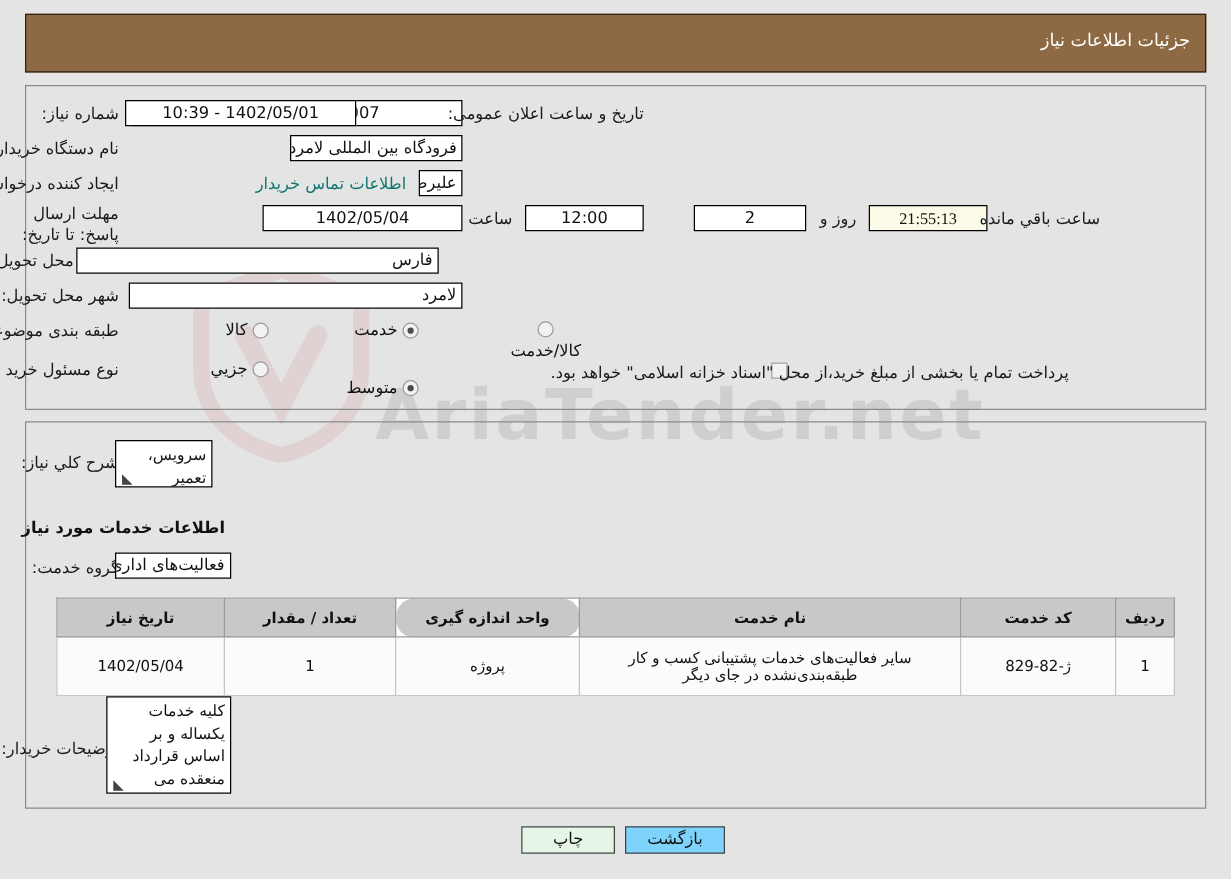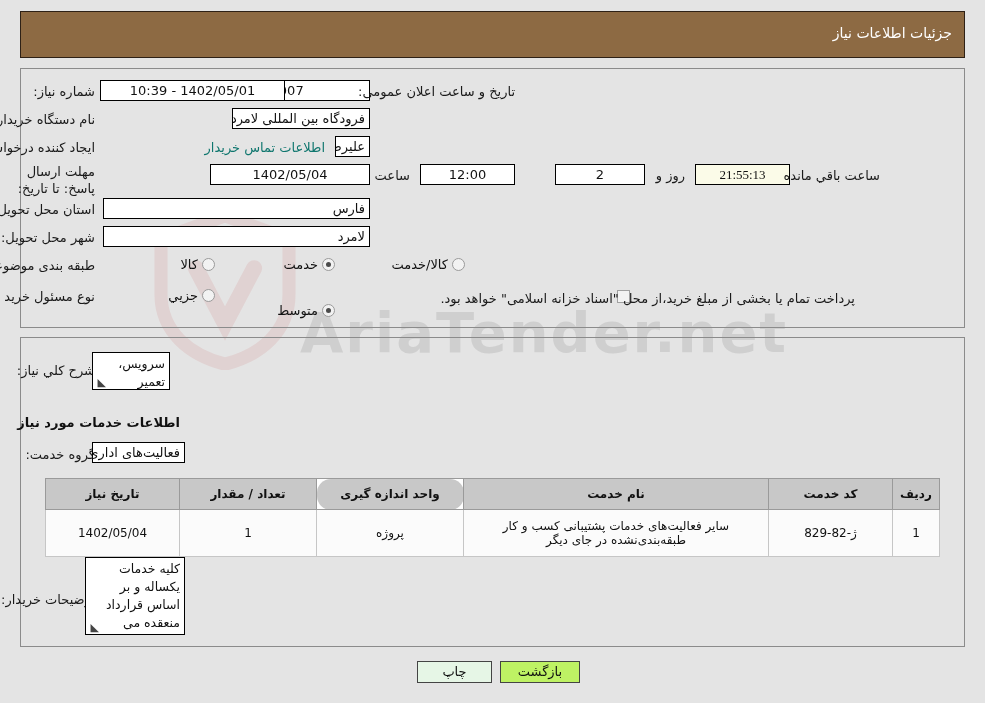--- a/index.html
+++ b/index.html
@@ -213,21 +213,21 @@
     border: 1px solid #444;
     font-size: 13px;
     height: 22px;
     line-height: 20px;
     text-align: center;
     color: #111;
     cursor: pointer;
     z-index: 4;
   }
   .btn-print  { background: #e6f6e6; }
-  .btn-back   { background: #bef264; }
+  .btn-back   { background: #7dd3fc; }
 </style>
 </head>
 <body>
 
 <div id="page">
 
   <div class="watermark">
     <svg class="wm-shield" viewBox="0 0 100 110">
       <path d="M50 4 L94 20 V58 C94 84 74 100 50 106 C26 100 6 84 6 58 V20 Z" fill="none" stroke="#d8a9a9" stroke-width="9"></path>
       <path d="M30 40 L50 78 L70 40" fill="none" stroke="#d8a9a9" stroke-width="11" stroke-linecap="round"></path>
@@ -257,35 +257,35 @@
   <div class="lbl" style="right:890px; top:163px; width:90px; white-space:normal; line-height:17px; text-align:right;">مهلت ارسال پاسخ: تا تاریخ:</div>
   <div class="fld" style="right:615px; top:164px; width:160px;">1402/05/04</div>
   <div class="lbl" style="right:575px; top:168px;">ساعت</div>
   <div class="fld" style="right:470px; top:164px; width:95px;">12:00</div>
   <div class="fld" style="right:340px; top:164px; width:90px;">2</div>
   <div class="lbl" style="right:300px; top:168px;">روز و</div>
   <div class="fld cream" style="right:195px; top:164px; width:95px;">21:55:13</div>
   <div class="lbl" style="right:105px; top:168px;">ساعت باقي مانده</div>
 
   <div class="lbl" style="right:890px; top:202px;">استان محل تحویل:</div>
-  <div class="fld rt" style="right:615px; top:198px; width:267px;">فارس</div>
+  <div class="fld rt" style="right:634px; top:198px; width:290px;">فارس</div>
 
   <div class="lbl" style="right:890px; top:230px;">شهر محل تحویل:</div>
   <div class="fld rt" style="right:615px; top:226px; width:267px;">لامرد</div>
 
   <div class="lbl" style="right:890px; top:258px;">طبقه بندی موضوعی:</div>
   <div class="radio-wrap" style="right:770px; top:257px;">
     <span class="radio"></span>
     <span class="radio-lbl">کالا</span>
   </div>
   <div class="radio-wrap" style="right:650px; top:257px;">
     <span class="radio on"></span>
     <span class="radio-lbl">خدمت</span>
   </div>
-  <div class="radio-wrap" style="right:520px; top:257px;">
+  <div class="radio-wrap" style="right:520px; top:257px;flex-direction:column;">
     <span class="radio"></span>
     <span class="radio-lbl">کالا/خدمت</span>
   </div>
 
   <div class="lbl" style="right:890px; top:289px;">نوع مسئول خرید :</div>
   <div class="radio-wrap" style="right:770px; top:288px;">
     <span class="radio"></span>
     <span class="radio-lbl">جزیي</span>
   </div>
   <div class="radio-wrap" style="right:650px; top:288px;margin-top:15px;">

